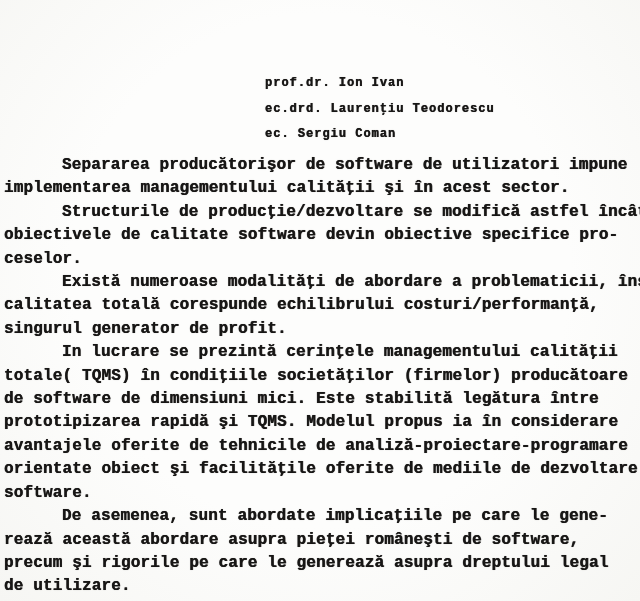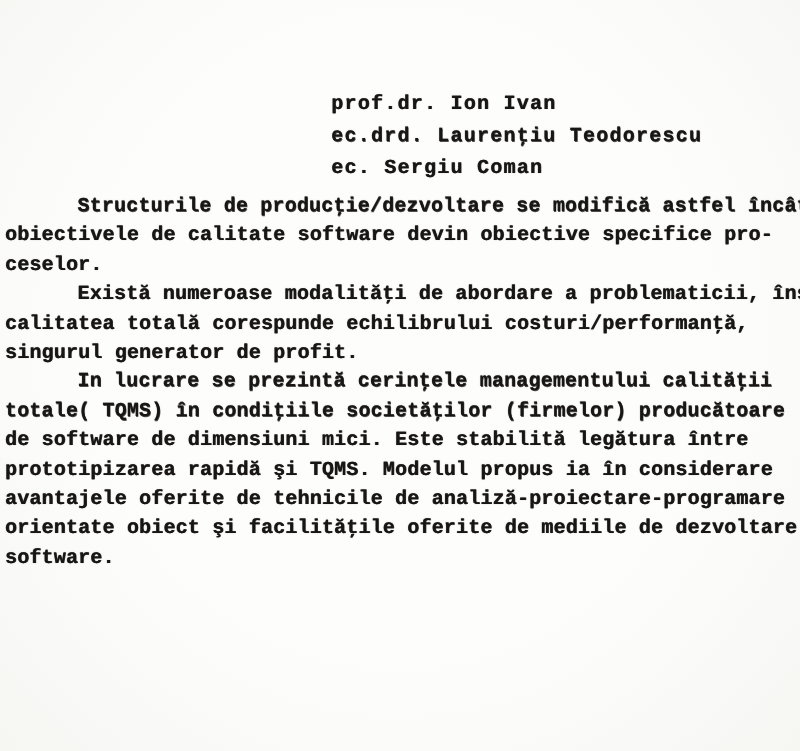--- a/index.html
+++ b/index.html
@@ -34,21 +34,21 @@
     margin: 0;
     font-size: 16.5px;
     line-height: 27px;
     letter-spacing: 0.2px;
     white-space: pre;
   }
   .authors {
     position: absolute;
     left: 265px;
     top: 71px;
-    font-size: 16px;
+    font-size: 12px;
     line-height: 25.5px;
     letter-spacing: 1px;
     white-space: pre;
   }
   .body-text {
     position: absolute;
     left: 4px;
     top: 154px;
     width: 634px;
     font-size: 16px;
@@ -65,28 +65,34 @@
 <body>
 
 <div class="page">
 
 
   <div class="authors ink">prof.dr. Ion Ivan
 ec.drd. Laurenţiu Teodorescu
 ec. Sergiu Coman</div>
 
   <div class="body-text">
+    <p class="para ink">Separarea producătorişor de software de utilizatori impune
+implementarea managementului calităţii şi în acest sector.</p>
     <p class="para ink">Structurile de producţie/dezvoltare se modifică astfel încât
 obiectivele de calitate software devin obiective specifice pro-
 ceselor.</p>
     <p class="para ink">Există numeroase modalităţi de abordare a problematicii, însă
 calitatea totală corespunde echilibrului costuri/performanţă,
 singurul generator de profit.</p>
     <p class="para ink">In lucrare se prezintă cerinţele managementului calităţii
 totale( TQMS) în condiţiile societăţilor (firmelor) producătoare
 de software de dimensiuni mici. Este stabilită legătura între
 prototipizarea rapidă şi TQMS. Modelul propus ia în considerare
 avantajele oferite de tehnicile de analiză-proiectare-programare
 orientate obiect şi facilităţile oferite de mediile de dezvoltare
 software.</p>
+    <p class="para ink">De asemenea, sunt abordate implicaţiile pe care le gene-
+rează această abordare asupra pieţei româneşti de software,
+precum şi rigorile pe care le generează asupra dreptului legal
+de utilizare.</p>
   </div>
 
 </div>
 
 </body></html>

